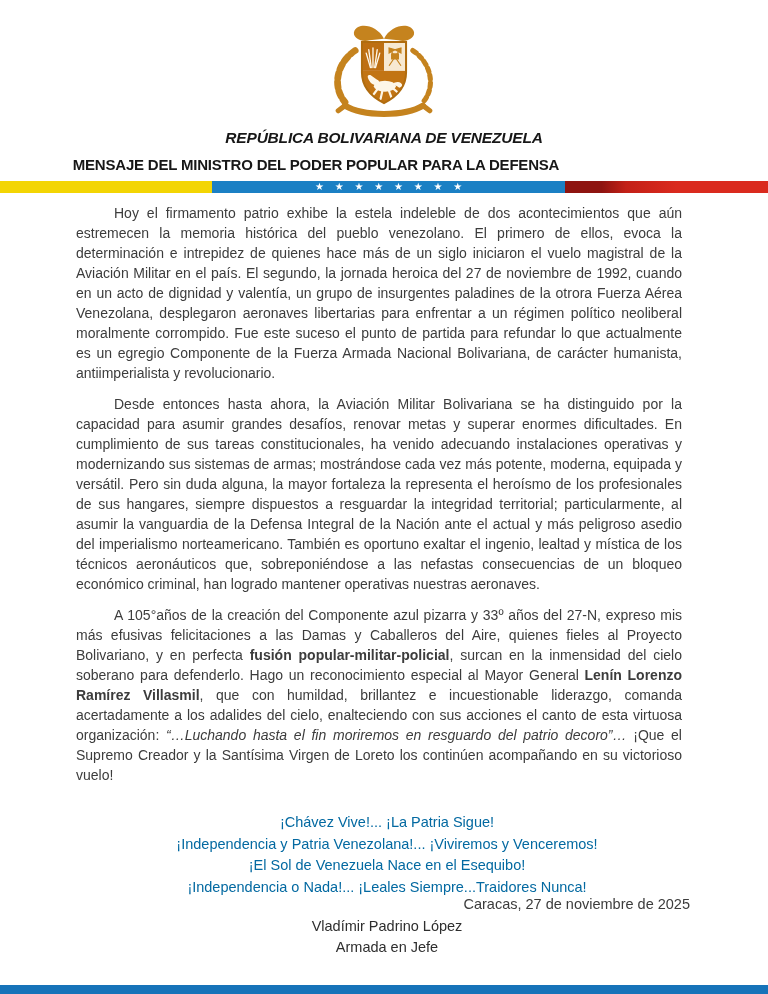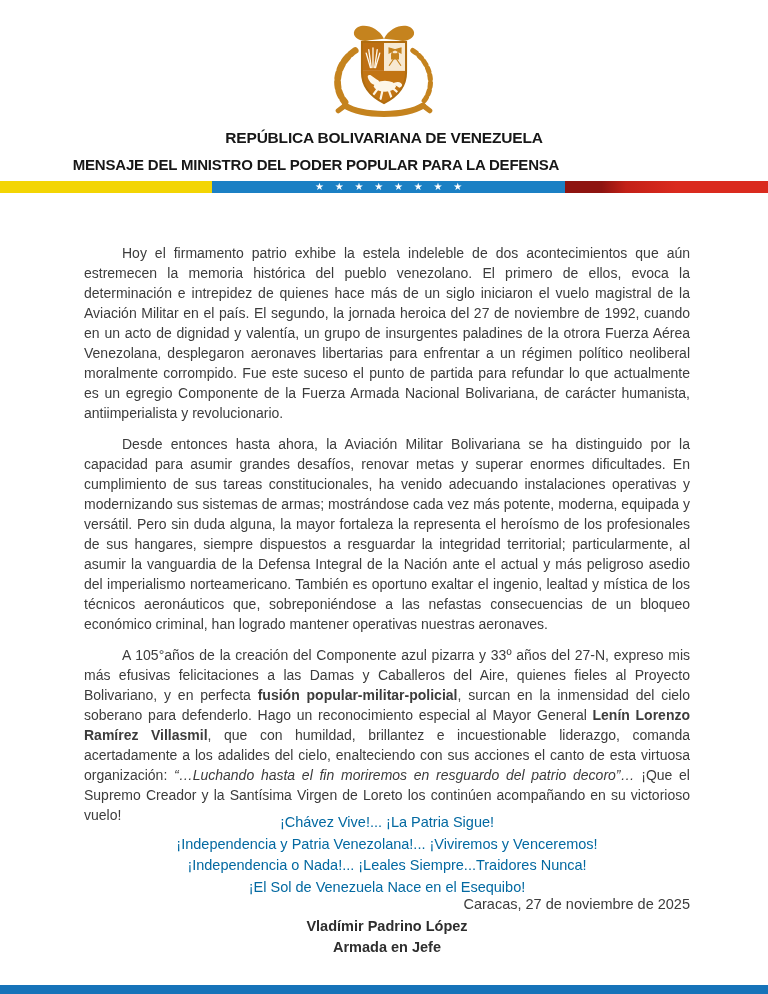--- a/index.html
+++ b/index.html
@@ -12,21 +12,21 @@
     overflow:hidden;
   }
   
   .emblem-wrap{
     position:absolute;top:20px;left:0;width:768px;
     display:flex;justify-content:center;
   }
   .title1{
     position:absolute;top:129px;left:0;width:768px;
     text-align:center;font-weight:bold;font-size:15.5px;
-    letter-spacing:-0.2px;color:#171717;
+    letter-spacing:-0.2px;color:#171717;font-style:italic;
   }
   .title2{
     position:absolute;top:156px;left:0;width:632px;
     text-align:center;font-weight:bold;font-size:15px;
     letter-spacing:-0.2px;color:#171717;
   }
   .flag-stripe{
     position:absolute;top:181px;left:0;width:768px;height:12px;
     display:flex;
   }
@@ -34,42 +34,41 @@
   .flag-blue{width:46.0%;height:100%;position:relative;}
   .flag-red{width:26.4%;height:100%;}
   .flag-stars{
     position:absolute;top:0;left:0;width:100%;height:100%;
     display:flex;align-items:center;justify-content:center;
     color:#ffffff;font-size:10px;letter-spacing:4px;
     line-height:12px;text-indent:4px;
   }
   
   .letter{
-    position:absolute;top:203px;left:84px;width:606px;
+    position:absolute;top:203px;left:76px;width:606px;
     font-size:14px;line-height:20px;text-align:justify;
     color:#3c3c3c;
-    margin-top:40px;
   }
   .letter p{margin:0 0 11px 0;text-indent:38px;}
   .letter p:last-child{margin-bottom:0;}
   .letter span.b{font-weight:bold;}
   .letter span.i{font-style:italic;}
   
   .slogans{
     position:absolute;top:812px;left:84px;width:606px;
     text-align:center;font-size:14.5px;line-height:21.5px;
     color:#0369a1;
   }
   .dateline{
     position:absolute;top:896px;left:84px;width:606px;
     text-align:right;font-size:14.5px;color:#3c3c3c;
   }
   .signature{
     position:absolute;top:916px;left:84px;width:606px;
-    text-align:center;font-weight:bold;font-size:14.5px;
+    text-align:center;font-weight:normal;font-size:14.5px;
     line-height:21px;color:#2e2e2e;
   }
   .bottom-bar{
     position:absolute;left:0;bottom:0;width:768px;height:9px;
     background:#1673b9;
   }
 </style>
 </head>
 <body>
 
@@ -144,22 +143,22 @@
 
   <div class="letter">
     <p><span>Hoy el firmamento patrio exhibe la estela indeleble de dos acontecimientos que aún estremecen la memoria histórica del pueblo venezolano. El primero de ellos, evoca la determinación e intrepidez de quienes hace más de un siglo iniciaron el vuelo magistral de la Aviación Militar en el país. El segundo, la jornada heroica del 27 de noviembre de 1992, cuando en un acto de dignidad y valentía, un grupo de insurgentes paladines de la otrora Fuerza Aérea Venezolana, desplegaron aeronaves libertarias para enfrentar a un régimen político neoliberal moralmente corrompido. Fue este suceso el punto de partida para refundar lo que actualmente es un egregio Componente de la Fuerza Armada Nacional Bolivariana, de carácter humanista, antiimperialista y revolucionario.</span></p>
     <p><span>Desde entonces hasta ahora, la Aviación Militar Bolivariana se ha distinguido por la capacidad para asumir grandes desafíos, renovar metas y superar enormes dificultades. En cumplimiento de sus tareas constitucionales, ha venido adecuando instalaciones operativas y modernizando sus sistemas de armas; mostrándose cada vez más potente, moderna, equipada y versátil. Pero sin duda alguna, la mayor fortaleza la representa el heroísmo de los profesionales de sus hangares, siempre dispuestos a resguardar la integridad territorial; particularmente, al asumir la vanguardia de la Defensa Integral de la Nación ante el actual y más peligroso asedio del imperialismo norteamericano. También es oportuno exaltar el ingenio, lealtad y mística de los técnicos aeronáuticos que, sobreponiéndose a las nefastas consecuencias de un bloqueo económico criminal, han logrado mantener operativas nuestras aeronaves.</span></p>
     <p><span>A 105°años de la creación del Componente azul pizarra y 33º años del 27-N, expreso mis más efusivas felicitaciones a las Damas y Caballeros del Aire, quienes fieles al Proyecto Bolivariano, y en perfecta </span><span class="b">fusión popular-militar-policial</span><span>, surcan en la inmensidad del cielo soberano para defenderlo. Hago un reconocimiento especial al Mayor General </span><span class="b">Lenín Lorenzo Ramírez Villasmil</span><span>, que con humildad, brillantez e incuestionable liderazgo, comanda acertadamente a los adalides del cielo, enalteciendo con sus acciones el canto de esta virtuosa organización: </span><span class="i">“…Luchando hasta el fin moriremos en resguardo del patrio decoro”…</span><span> ¡Que el Supremo Creador y la Santísima Virgen de Loreto los continúen acompañando en su victorioso vuelo!</span></p>
   </div>
 
   <div class="slogans">
     <div>¡Chávez Vive!... ¡La Patria Sigue!</div>
     <div>¡Independencia y Patria Venezolana!... ¡Viviremos y Venceremos!</div>
+    <div>¡El Sol de Venezuela Nace en el Esequibo!</div>
     <div>¡Independencia o Nada!... ¡Leales Siempre...Traidores Nunca!</div>
-    <div>¡El Sol de Venezuela Nace en el Esequibo!</div>
   </div>
 
   <div class="dateline">Caracas, 27 de noviembre de 2025</div>
 
   <div class="signature">
     <div>Vladímir Padrino López</div>
     <div>Armada en Jefe</div>
   </div>
 
   <div class="bottom-bar"></div>

